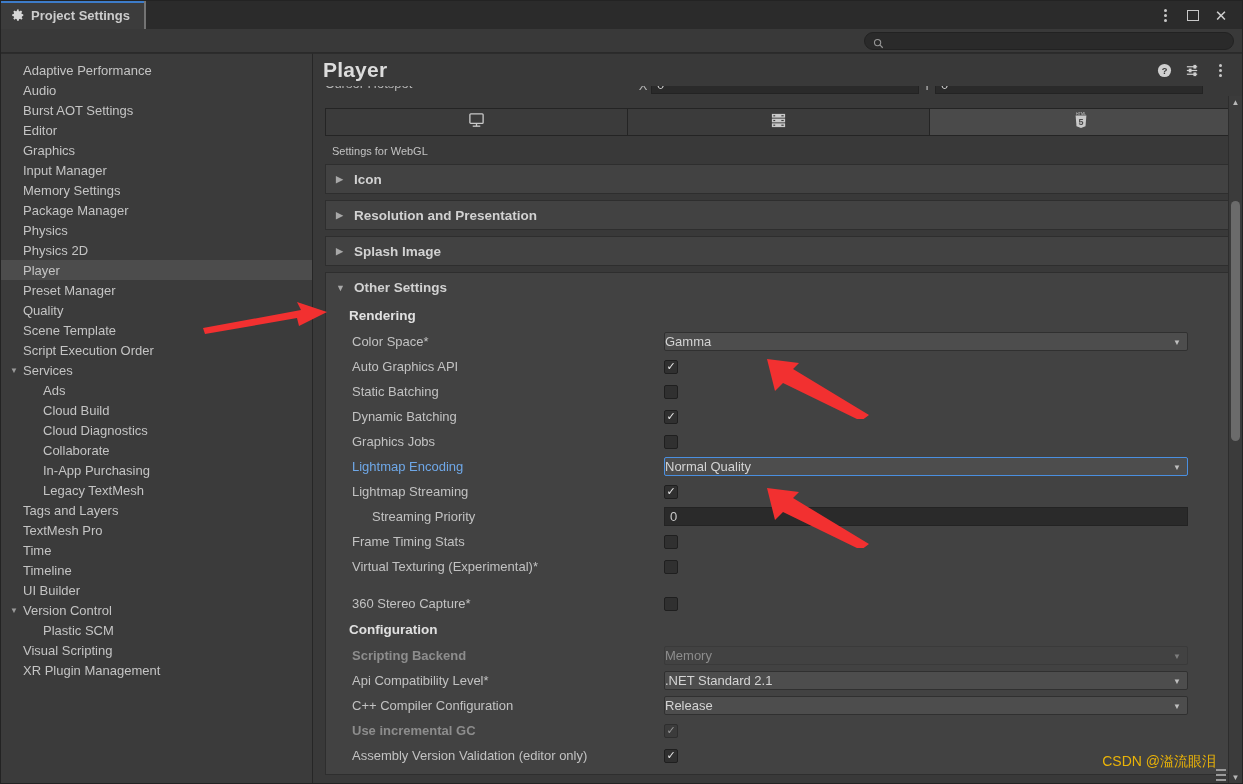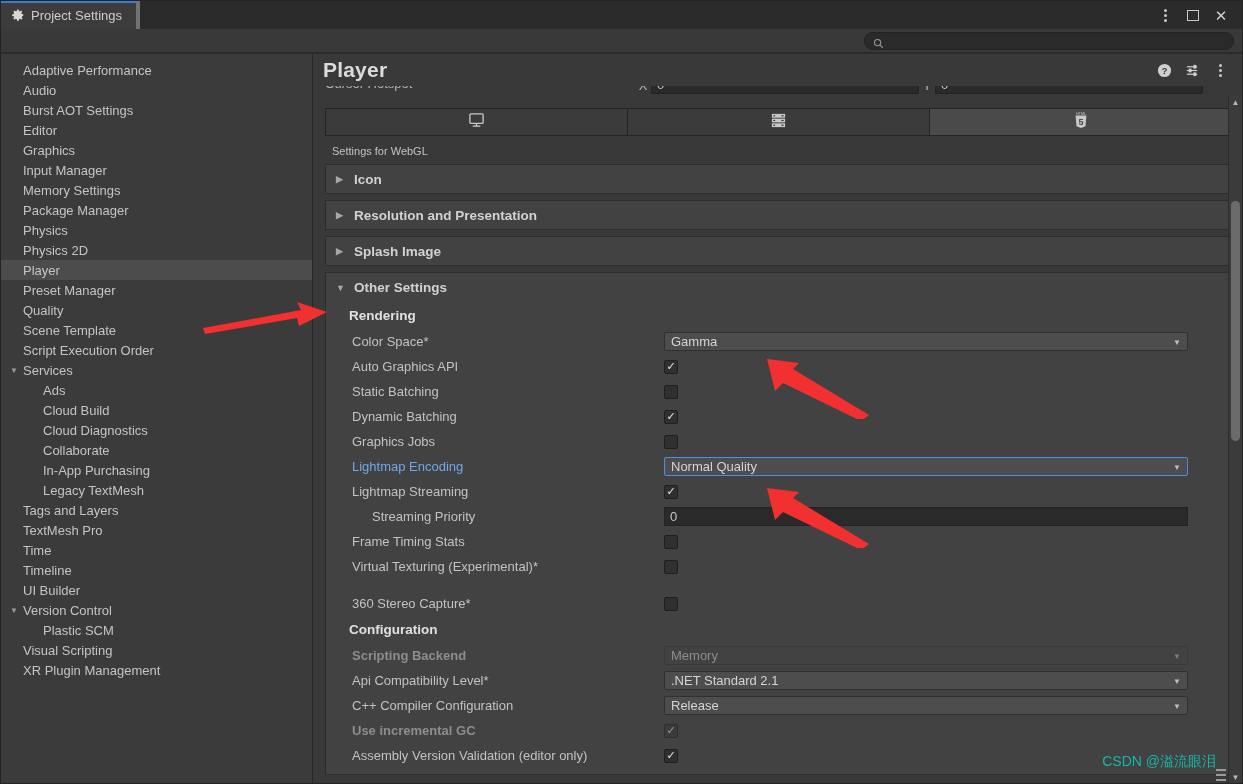--- a/index.html
+++ b/index.html
@@ -25,21 +25,22 @@
     position: relative;
   }
   .tab-strip { display: flex; align-items: stretch; }
   .win-tab {
     position: relative;
     display: flex; align-items: center; gap: 6px;
     padding: 0 14px 0 10px;
     background: #3c3c3c;
     color: #cccccc;
     font-size: 13px;
-    border-right: 4px solid #737373;
+    border-right: 2px solid #737373;
+    font-weight: bold;
   }
   .win-tab::before {
     content: ""; position: absolute; left: 0; right: 0; top: 0; height: 2px;
     background: #3d7cc9;
   }
   .gear-icon { width: 14px; height: 14px; display:inline-block; }
   .titlebar-spacer { flex: 1; }
   .win-ctrls {
     display: flex; align-items: center; gap: 2px;
     padding-right: 8px;
@@ -228,21 +229,20 @@
 
   .dropdown {
     position: relative;
     height: 19px;
     background: #4d4d4d;
     border: 1px solid #303030;
     border-radius: 2px;
     flex: 1;
     display: flex; align-items: center;
     color: #d4d4d4; font-size: 13px;
-    padding-left: 6px;
     max-width: 524px;
   }
   .dropdown.focused { border: 1px solid #4a8fe0; background: #4d4d4d; }
   .dropdown.disabled { background: #424242; color: #8d8d8d; border-color:#3a3a3a; }
   .dd-arrow {
     position: absolute; right: 6px; top: 50%; transform: translateY(-50%);
     font-size: 8px; color: #bfbfbf;
   }
   .dropdown.disabled .dd-arrow { color: #7d7d7d; }
 
@@ -289,21 +289,21 @@
   .resize-grip {
     position: absolute; right: 16px; bottom: 2px;
     width: 10px; height: 12px;
     display: flex; flex-direction: column; justify-content: space-between;
   }
   .resize-grip i { height: 2px; background: #9a9a9a; display:block; }
 
   
   .watermark {
     position: absolute; right: 26px; bottom: 12px;
-    color: #14b8a6; font-size: 14px;
+    color: #eab308; font-size: 14px;
     z-index: 6; pointer-events: none;
   }
 
   
   .arrow-svg { position: absolute; pointer-events: none; z-index: 9; }
 </style>
 </head>
 <body>
 
 <div class="window">

